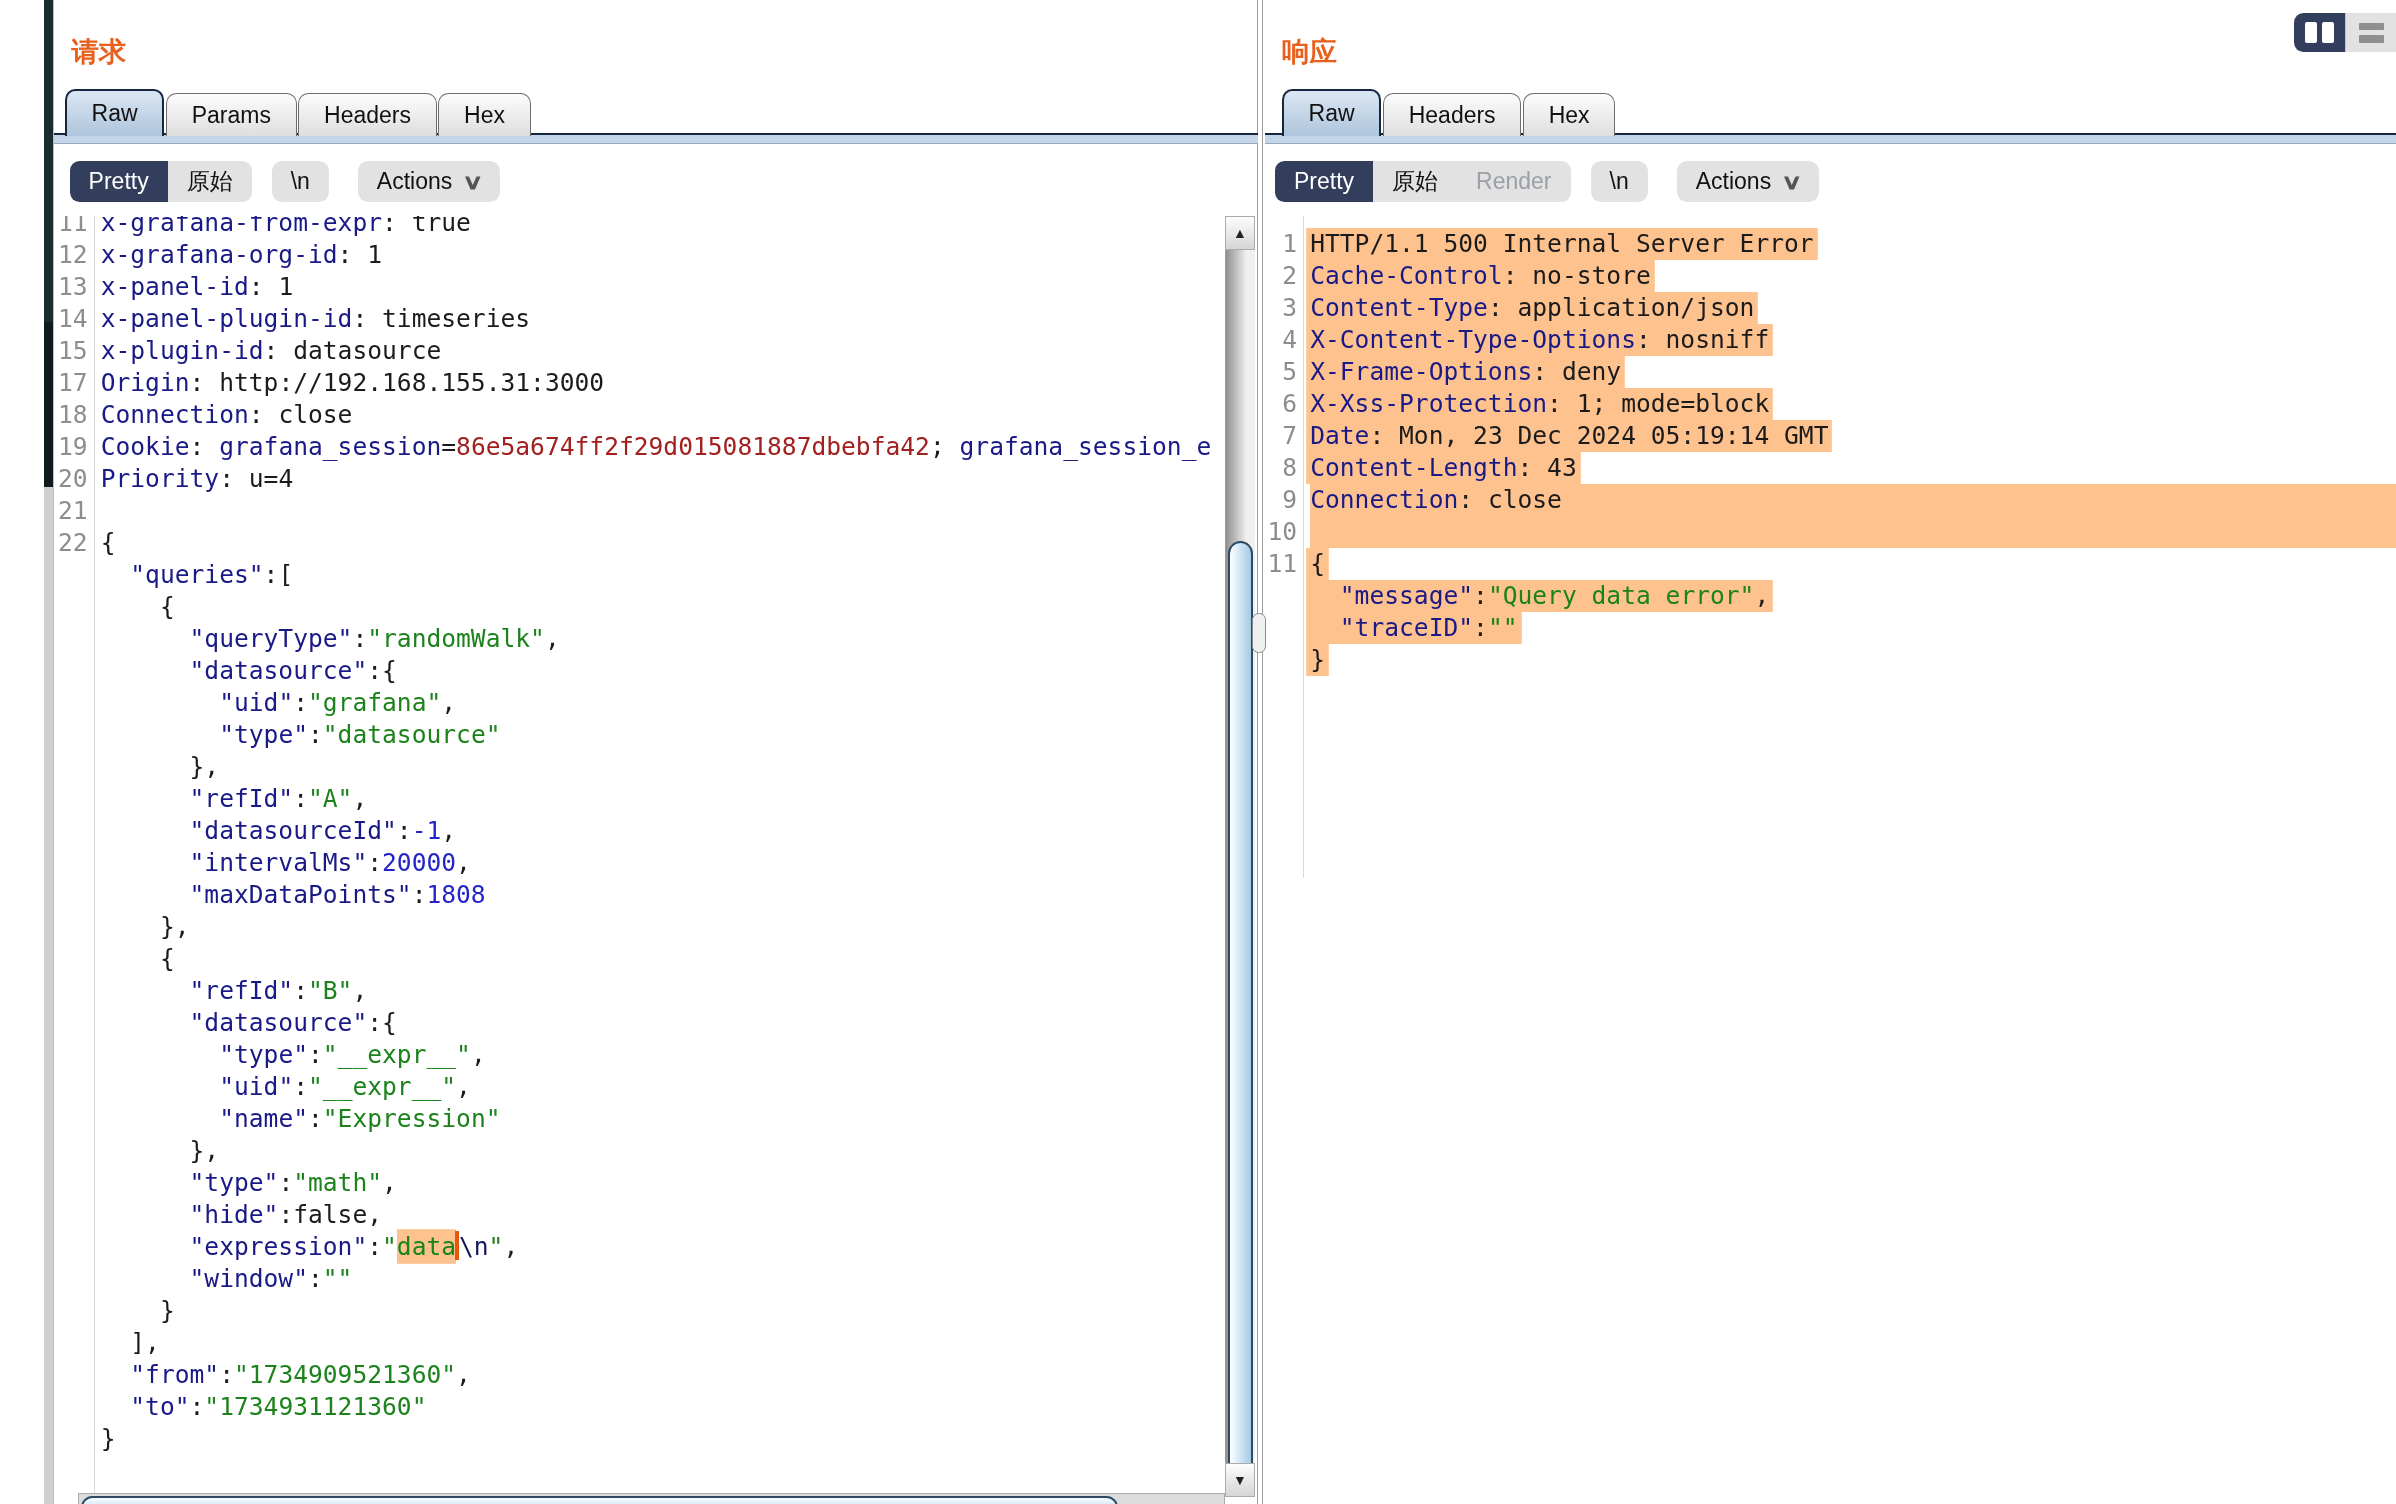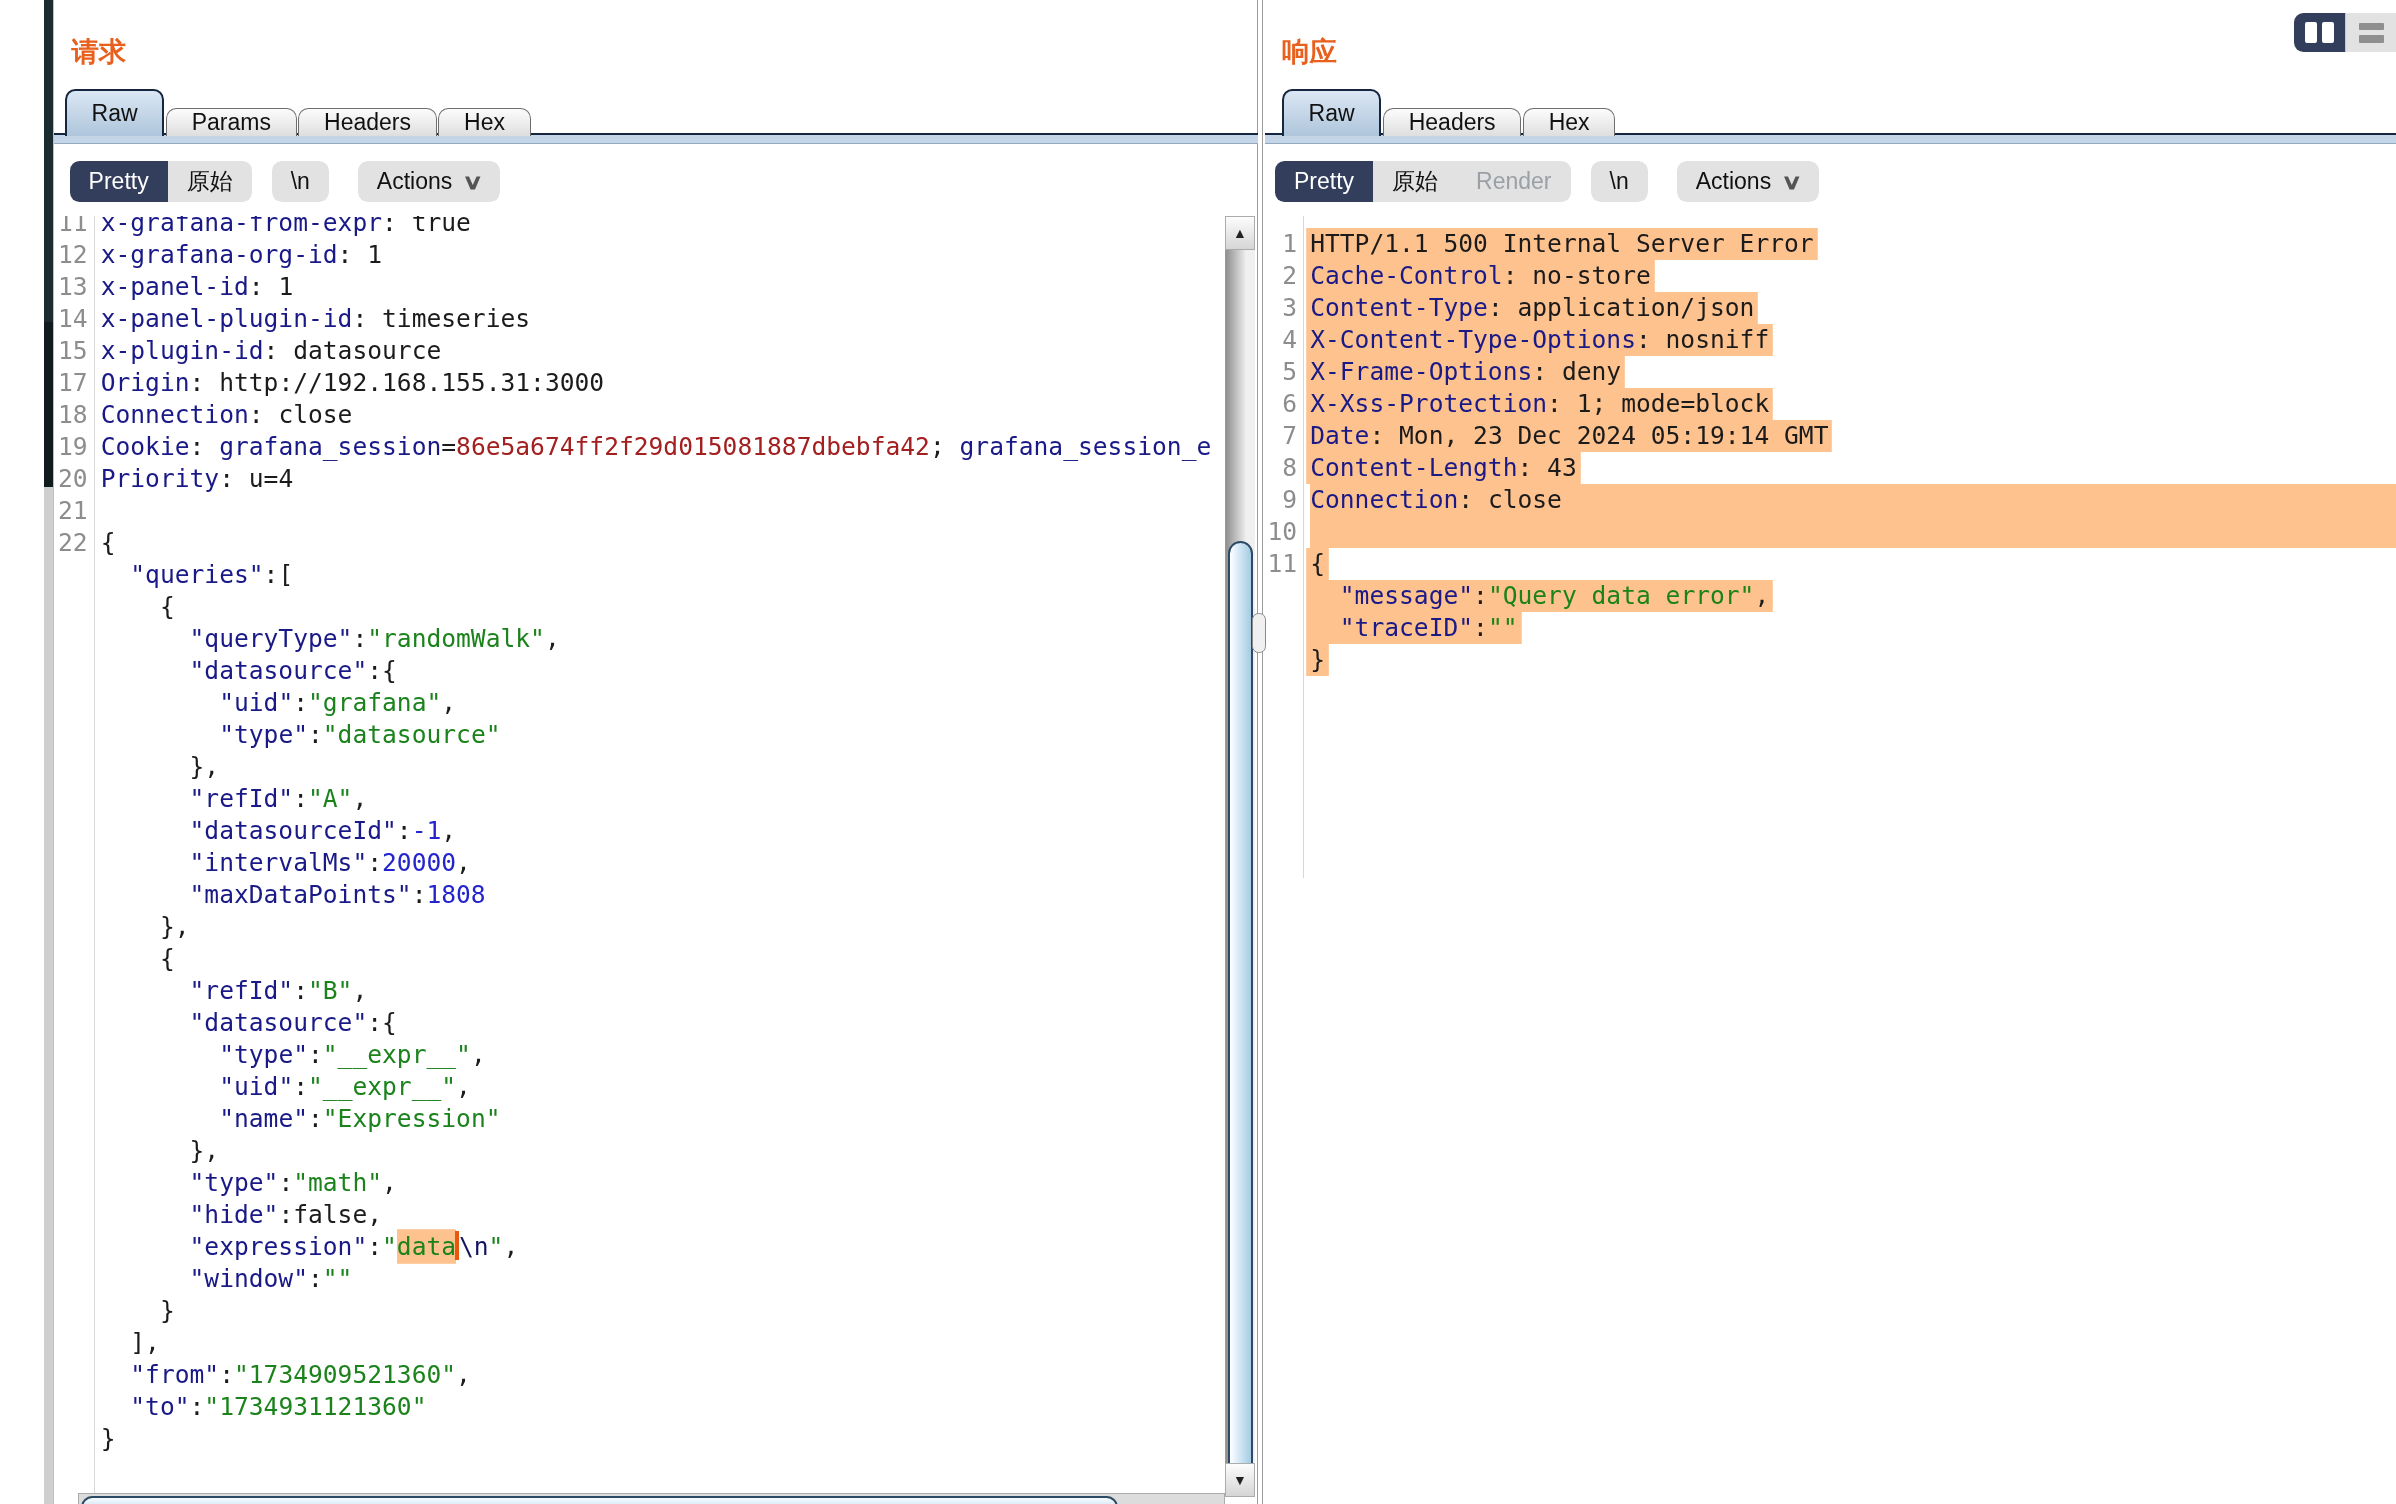--- a/index.html
+++ b/index.html
@@ -12,21 +12,21 @@
   html,body{background:#fff;}
   .screen{position:relative;width:2396px;height:1505px;background:#fff;overflow:hidden;
           font-family:"Liberation Sans",sans-serif;margin-left:44px;}
   
   .edge-strip{position:absolute;left:0;top:0;width:9.5px;height:1505px;
     background:linear-gradient(#1b2c31 0 322px,#101b1d 322px 487px,#cfcfcf 487px 100%);
     border-right:0.9px solid #bfbfbf;}
   .panel-title{position:absolute;font-size:27.4px;font-weight:bold;color:var(--orange);}
   
   .tabs{position:absolute;top:89px;display:flex;align-items:flex-end;height:47px;z-index:2;}
-  .tab{height:28px;margin-top:1.9px;padding:0 24.6px;display:flex;align-items:center;justify-content:center;
+  .tab{height:43px;margin-top:1.9px;padding:0 24.6px;display:flex;align-items:center;justify-content:center;
        font-size:23px;color:#111;background:linear-gradient(#fcfcfc,#ececec 55%,#dedede);
        border:1.9px solid #6e6e6e;border-bottom:none;border-radius:10.4px 10.4px 0 0;margin-right:1.9px;cursor:default;}
   .tab.sel{height:47px;margin-top:0;background:linear-gradient(#dbe7f4,#aec5db);
        border:2.8px solid #17263f;border-bottom:none;position:relative;z-index:3;}
   .tabstrip{position:absolute;height:11.4px;border-top:2.8px solid #16253f;border-bottom:0.9px solid #93a9c0;
        background:#c3d5e7;top:133px;z-index:1;}
   
   .toolbar{position:absolute;top:161px;height:41px;display:flex;align-items:center;}
   .tgroup{display:flex;height:41px;border-radius:9.5px;overflow:hidden;}
   .tbtn{height:41px;display:flex;align-items:center;justify-content:center;padding:0 19px;

